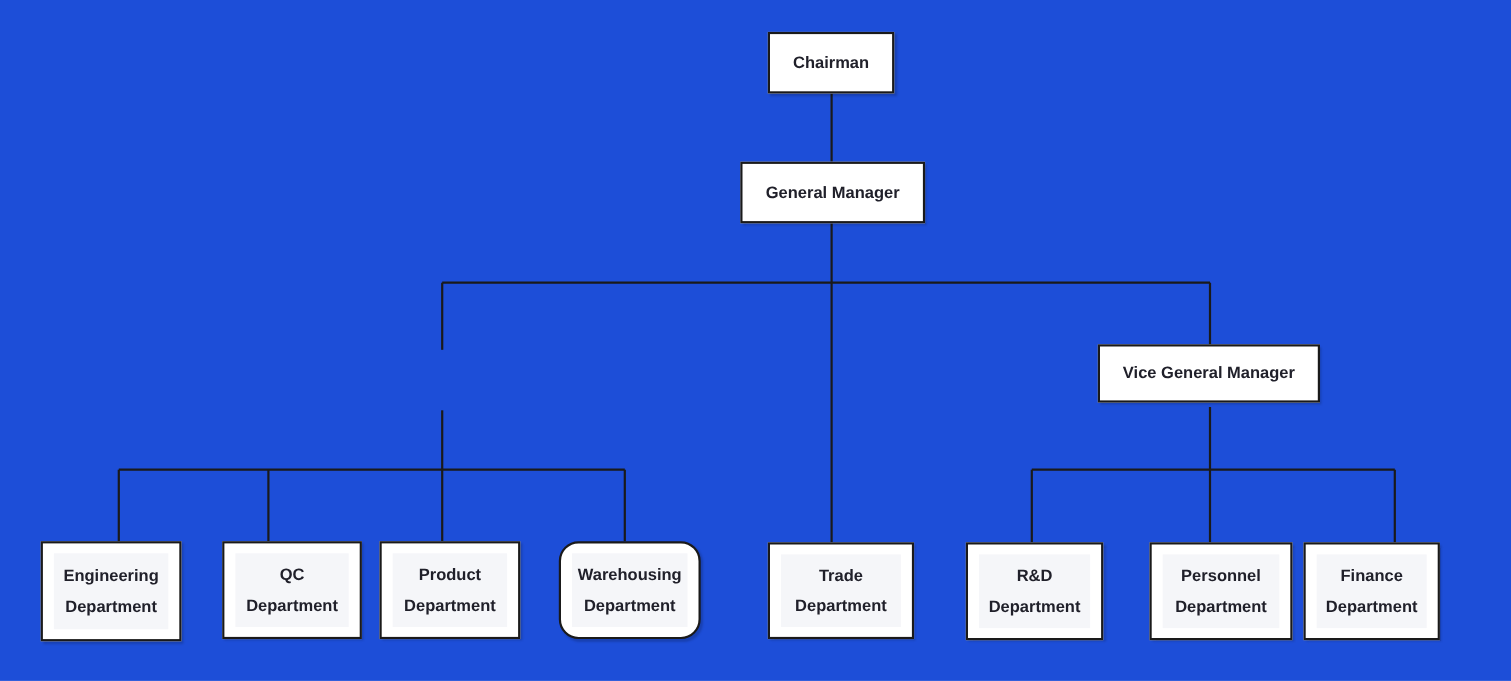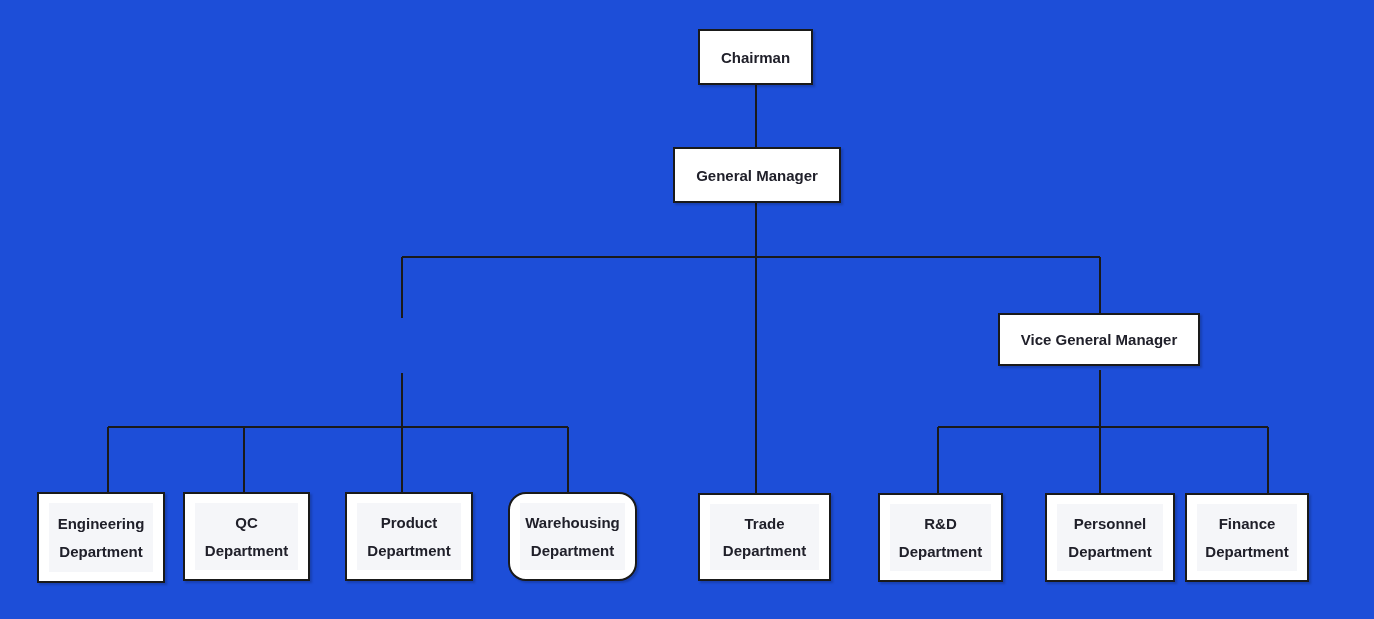--- a/index.html
+++ b/index.html
@@ -91,21 +91,21 @@
     <span>Vice General Manager</span>
   </div>
 
   <div class="node" style="left:37px; top:492px; width:128px; height:91px;">
     <div class="panel">
       <span>Engineering</span>
       <span>Department</span>
     </div>
   </div>
 
-  <div class="node" style="left:183px; top:492px; width:127px; height:89px;padding-left:12px;">
+  <div class="node" style="left:202px; top:492px; width:127px; height:89px;padding-left:12px;">
     <div class="panel">
       <span>QC</span>
       <span>Department</span>
     </div>
   </div>
 
   <div class="node" style="left:345px; top:492px; width:128px; height:89px;padding-left:30px;">
     <div class="panel">
       <span>Product</span>
       <span>Department</span>

